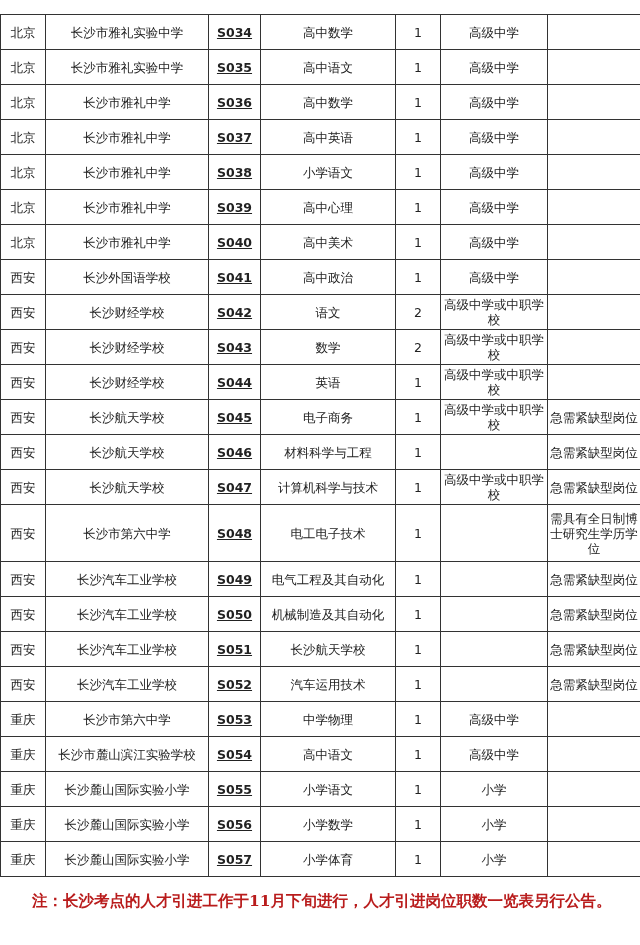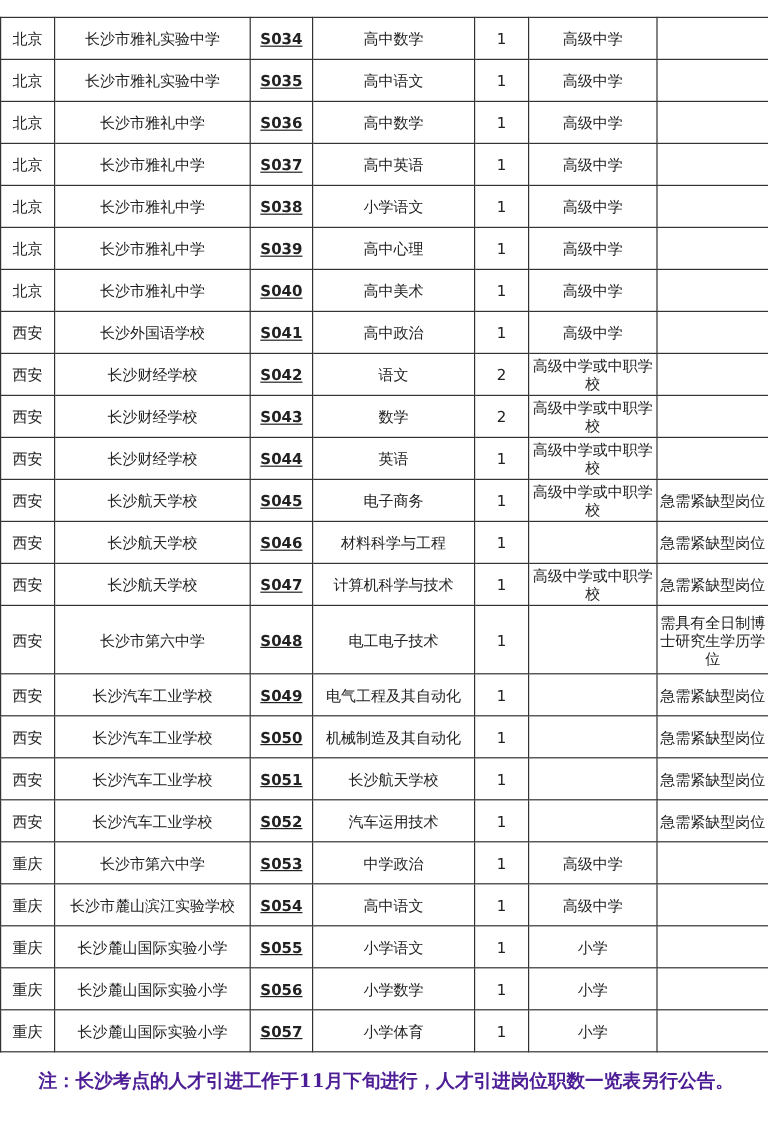--- a/index.html
+++ b/index.html
@@ -7,21 +7,21 @@
          font-family: "DejaVu Sans", "Liberation Sans", sans-serif; color: #222; }
   table.jobs { border-collapse: collapse; position: absolute; left: 0; top: 14px; width: 640px; table-layout: fixed; }
   table.jobs td { border: 1.5px solid #333; text-align: center; vertical-align: middle;
                   font-size: 12.5px; line-height: 15px; padding: 0 2px; height: 34px; }
   td.code { font-weight: bold; font-size: 13px; text-decoration: underline; }
   td.region { font-size: 12.5px; }
   tr.tall td { height: 56px; margin-top: 41px; }
   td.wrap { line-height: 15px; }
   .note { position: absolute; left: 0; top: 882px; width: 640px; height: 63px;
           font-family: "DejaVu Serif", "Liberation Serif", serif; font-weight: bold;
-          font-size: 15.5px; line-height: 26px; color: #4c1d95; box-sizing: border-box; padding: 6px 4px 0 4px; }
+          font-size: 15.5px; line-height: 26px; color: #b91c1c; box-sizing: border-box; padding: 6px 4px 0 4px; }
   .note .indent { display: inline-block; width: 28px; }
 </style>
 </head>
 <body>
 
 <table class="jobs">
   <colgroup>
     <col style="width:45px">
       <col style="width:163px">
       <col style="width:52px">
@@ -199,21 +199,21 @@
         <td class="code">S052</td>
         <td>汽车运用技术</td>
         <td>1</td>
         <td class="wrap"></td>
         <td class="wrap">急需紧缺型岗位</td>
       </tr>
       <tr>
         <td class="region">重庆</td>
         <td>长沙市第六中学</td>
         <td class="code">S053</td>
-        <td>中学政治</td>
+        <td>中学物理</td>
         <td>1</td>
         <td class="wrap">高级中学</td>
         <td class="wrap"></td>
       </tr>
       <tr>
         <td class="region">重庆</td>
         <td>长沙市麓山滨江实验学校</td>
         <td class="code">S054</td>
         <td>高中语文</td>
         <td>1</td>

